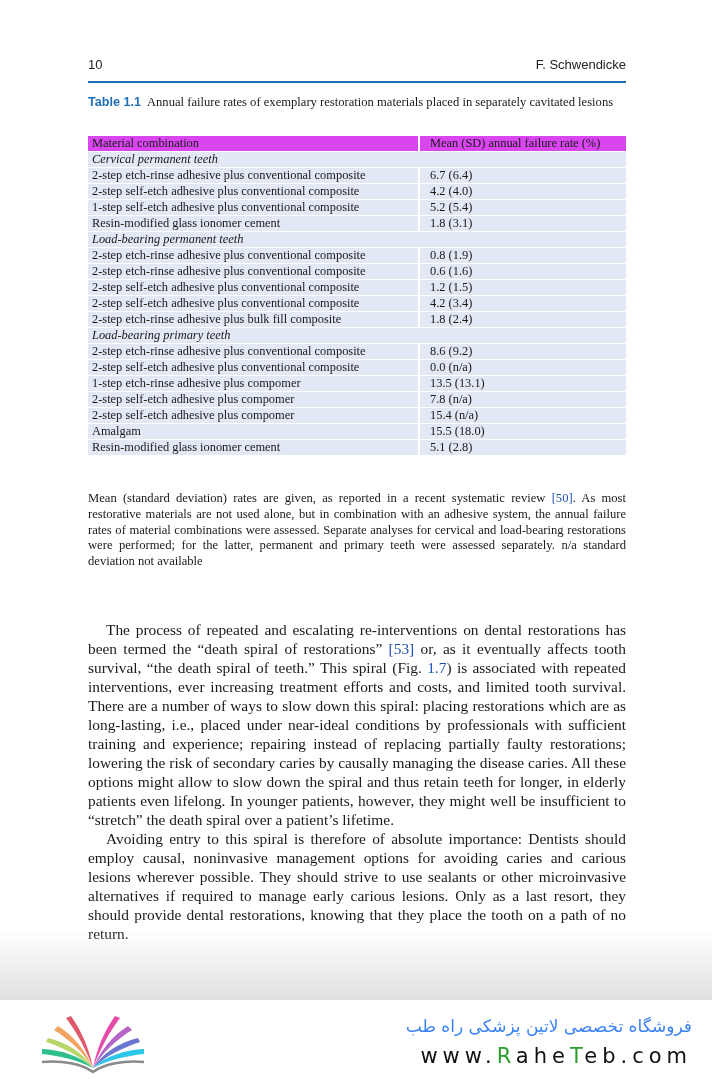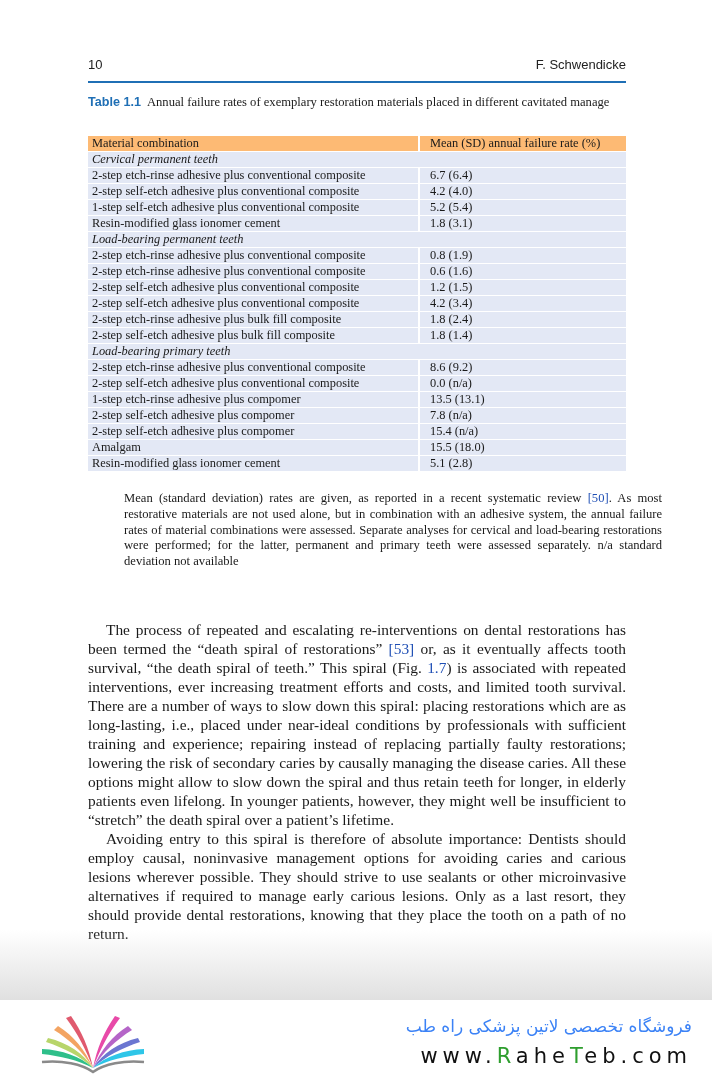--- a/index.html
+++ b/index.html
@@ -18,28 +18,28 @@
   .caption {
     position: absolute; left: 88px; top: 95px; width: 538px;
     font-size: 12.6px; line-height: 15px; text-align: justify;
   }
   .caption .label { font-family: "Liberation Sans", sans-serif; font-weight: bold; color: #1f6fb5; margin-right: 6px; }
   table.tbl {
     position: absolute; left: 88px; top: 135px; width: 538px;
     border-collapse: separate; border-spacing: 0 1px; font-size: 12.4px;
   }
   table.tbl td, table.tbl th { padding: 0 4px; height: 15px; line-height: 15px; text-align: left; font-weight: normal; white-space: nowrap; }
-  table.tbl th { background: #fdba74; }
+  table.tbl th { background: #d946ef; }
   table.tbl td { background: #e3e8f5; }
   table.tbl .c1 { width: 322px; border-right: 2px solid #ffffff; }
   table.tbl .c2 { padding-left: 10px; }
   table.tbl tr.section td { font-style: italic; }
   .notes {
     position: absolute; left: 88px; top: 491px; width: 538px;
-    font-size: 12.6px; line-height: 15.8px; text-align: justify; margin-left: 36px;
+    font-size: 12.6px; line-height: 15.8px; text-align: justify;
   }
   .ref { color: #1f4fb5; }
   .body-text {
     position: absolute; left: 88px; top: 620px; width: 538px;
     font-size: 15.4px; line-height: 19px; text-align: justify;
   }
   .body-text p { margin: 0; text-indent: 18px; }
   .fade {
     position: absolute; left: 0; top: 930px; width: 712px; height: 70px;
     background: linear-gradient(to bottom, rgba(255,255,255,0), #e0e0e0);
@@ -60,21 +60,21 @@
 <body>
 
 <div class="page">
   <div class="running-head">
     <span class="pg">10</span>
     <span class="author">F. Schwendicke</span>
   </div>
   <div class="head-rule"></div>
 
   <div class="caption">
-    <span class="label">Table 1.1</span><span>Annual failure rates of exemplary restoration materials placed in different cavitated manage</span>
+    <span class="label">Table 1.1</span><span>Annual failure rates of exemplary restoration materials placed in separately cavitated lesions</span>
   </div>
 
   <table class="tbl">
     <thead>
       <tr>
         <th class="c1">Material combination</th>
         <th class="c2">Mean (SD) annual failure rate (%)</th>
       </tr>
     </thead>
     <tbody>
@@ -113,24 +113,20 @@
           <td class="c1">2-step self-etch adhesive plus conventional composite</td>
           <td class="c2">1.2 (1.5)</td>
         </tr>
       <tr>
           <td class="c1">2-step self-etch adhesive plus conventional composite</td>
           <td class="c2">4.2 (3.4)</td>
         </tr>
       <tr>
           <td class="c1">2-step etch-rinse adhesive plus bulk fill composite</td>
           <td class="c2">1.8 (2.4)</td>
-        </tr>
-      <tr>
-          <td class="c1">2-step self-etch adhesive plus bulk fill composite</td>
-          <td class="c2">1.8 (1.4)</td>
         </tr>
 
       <tr class="section">
           <td colspan="2">Load-bearing primary teeth</td>
         </tr>
       <tr>
           <td class="c1">2-step etch-rinse adhesive plus conventional composite</td>
           <td class="c2">8.6 (9.2)</td>
         </tr>
       <tr>

